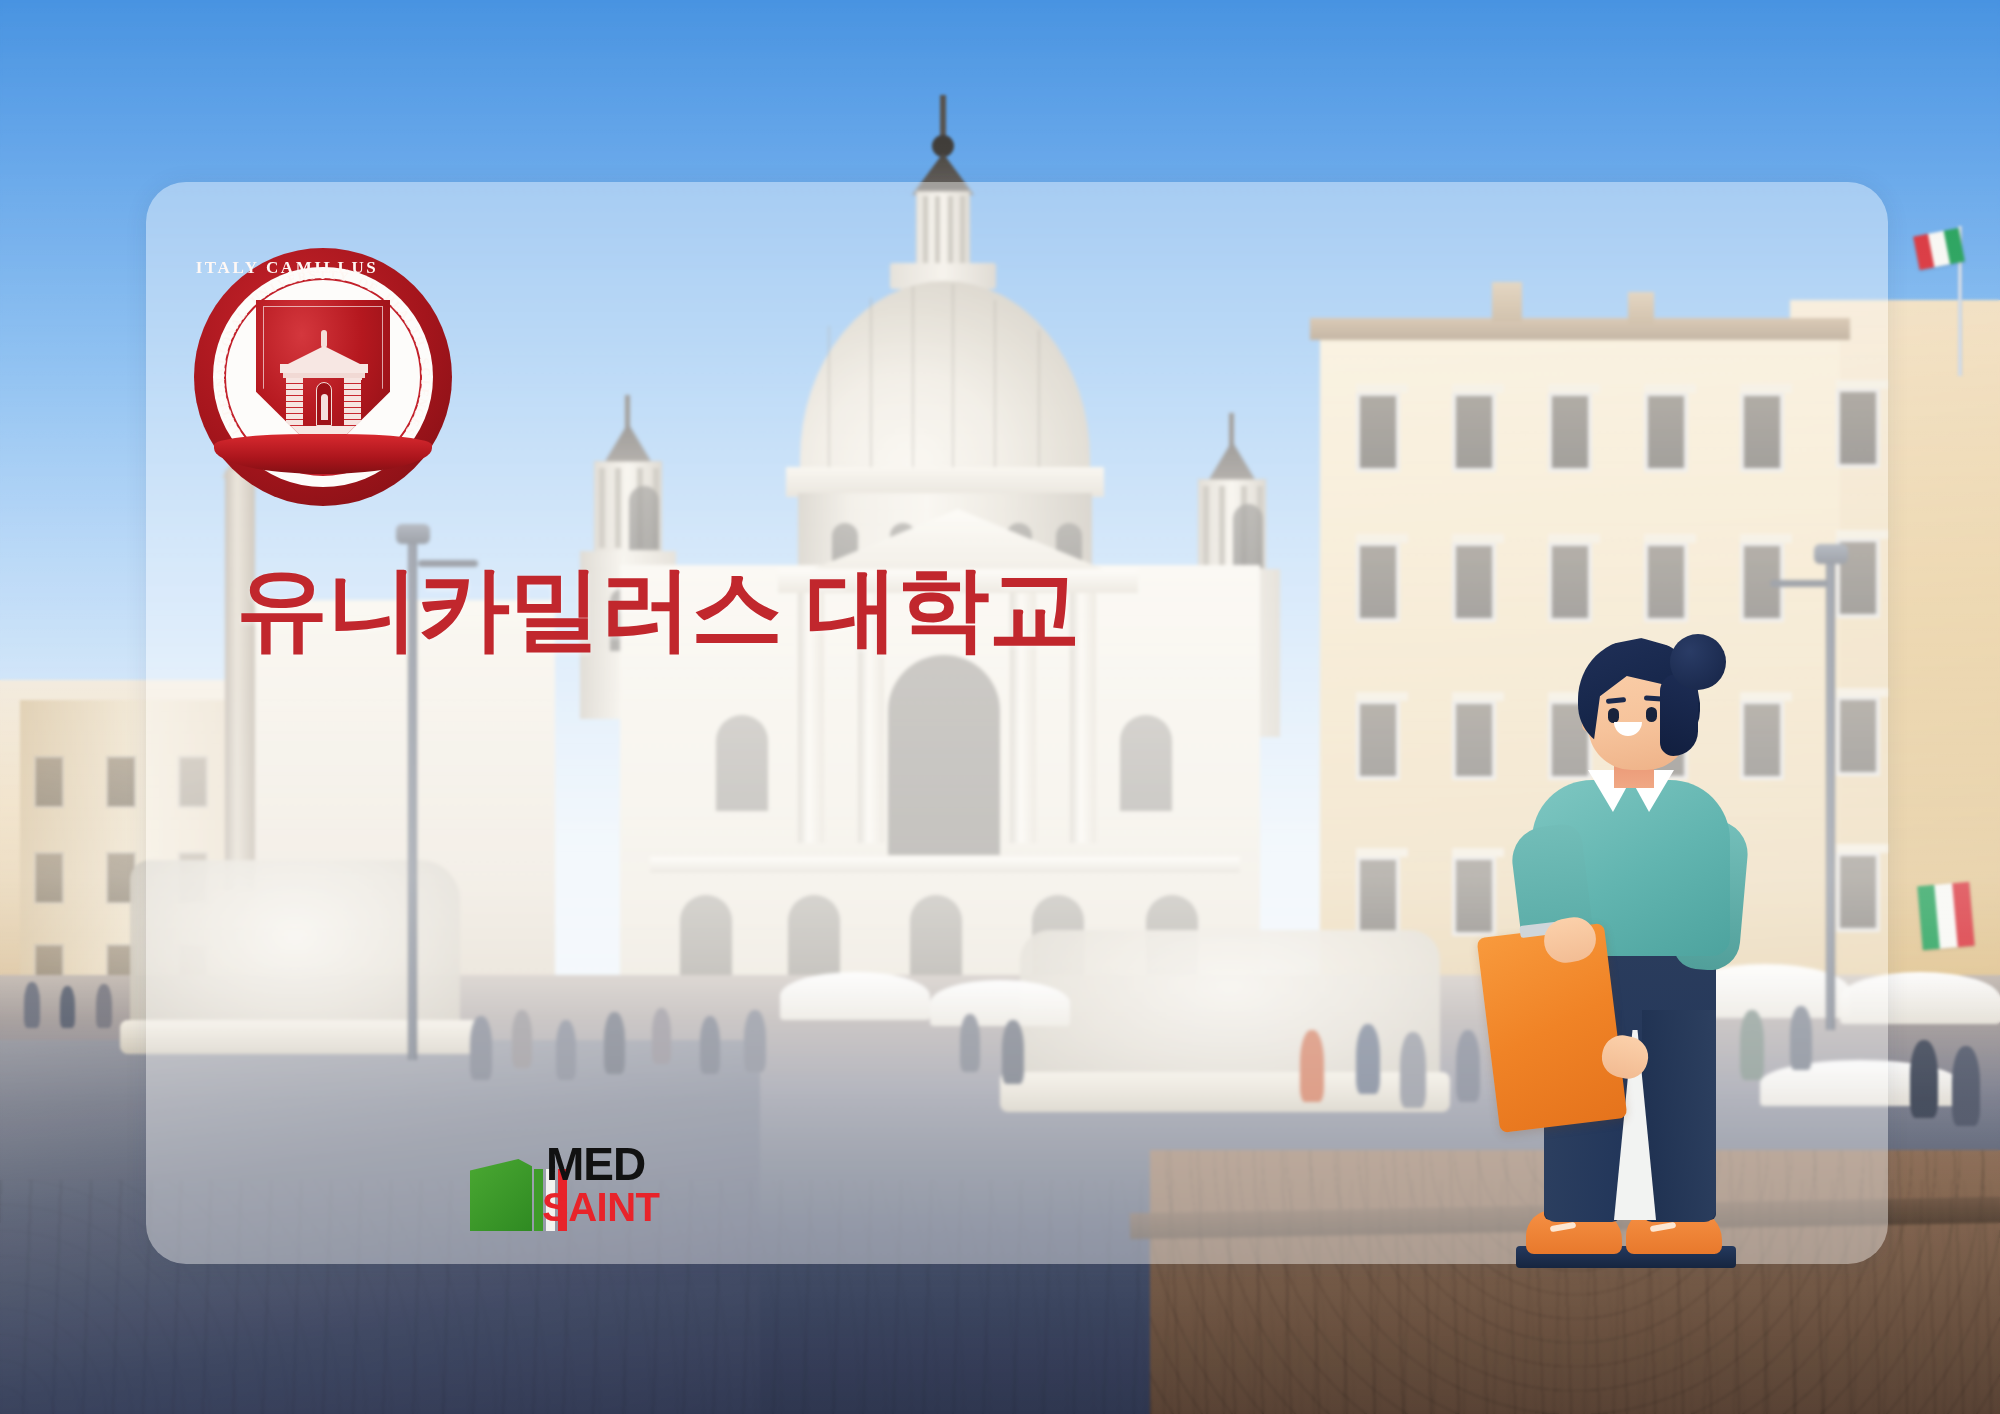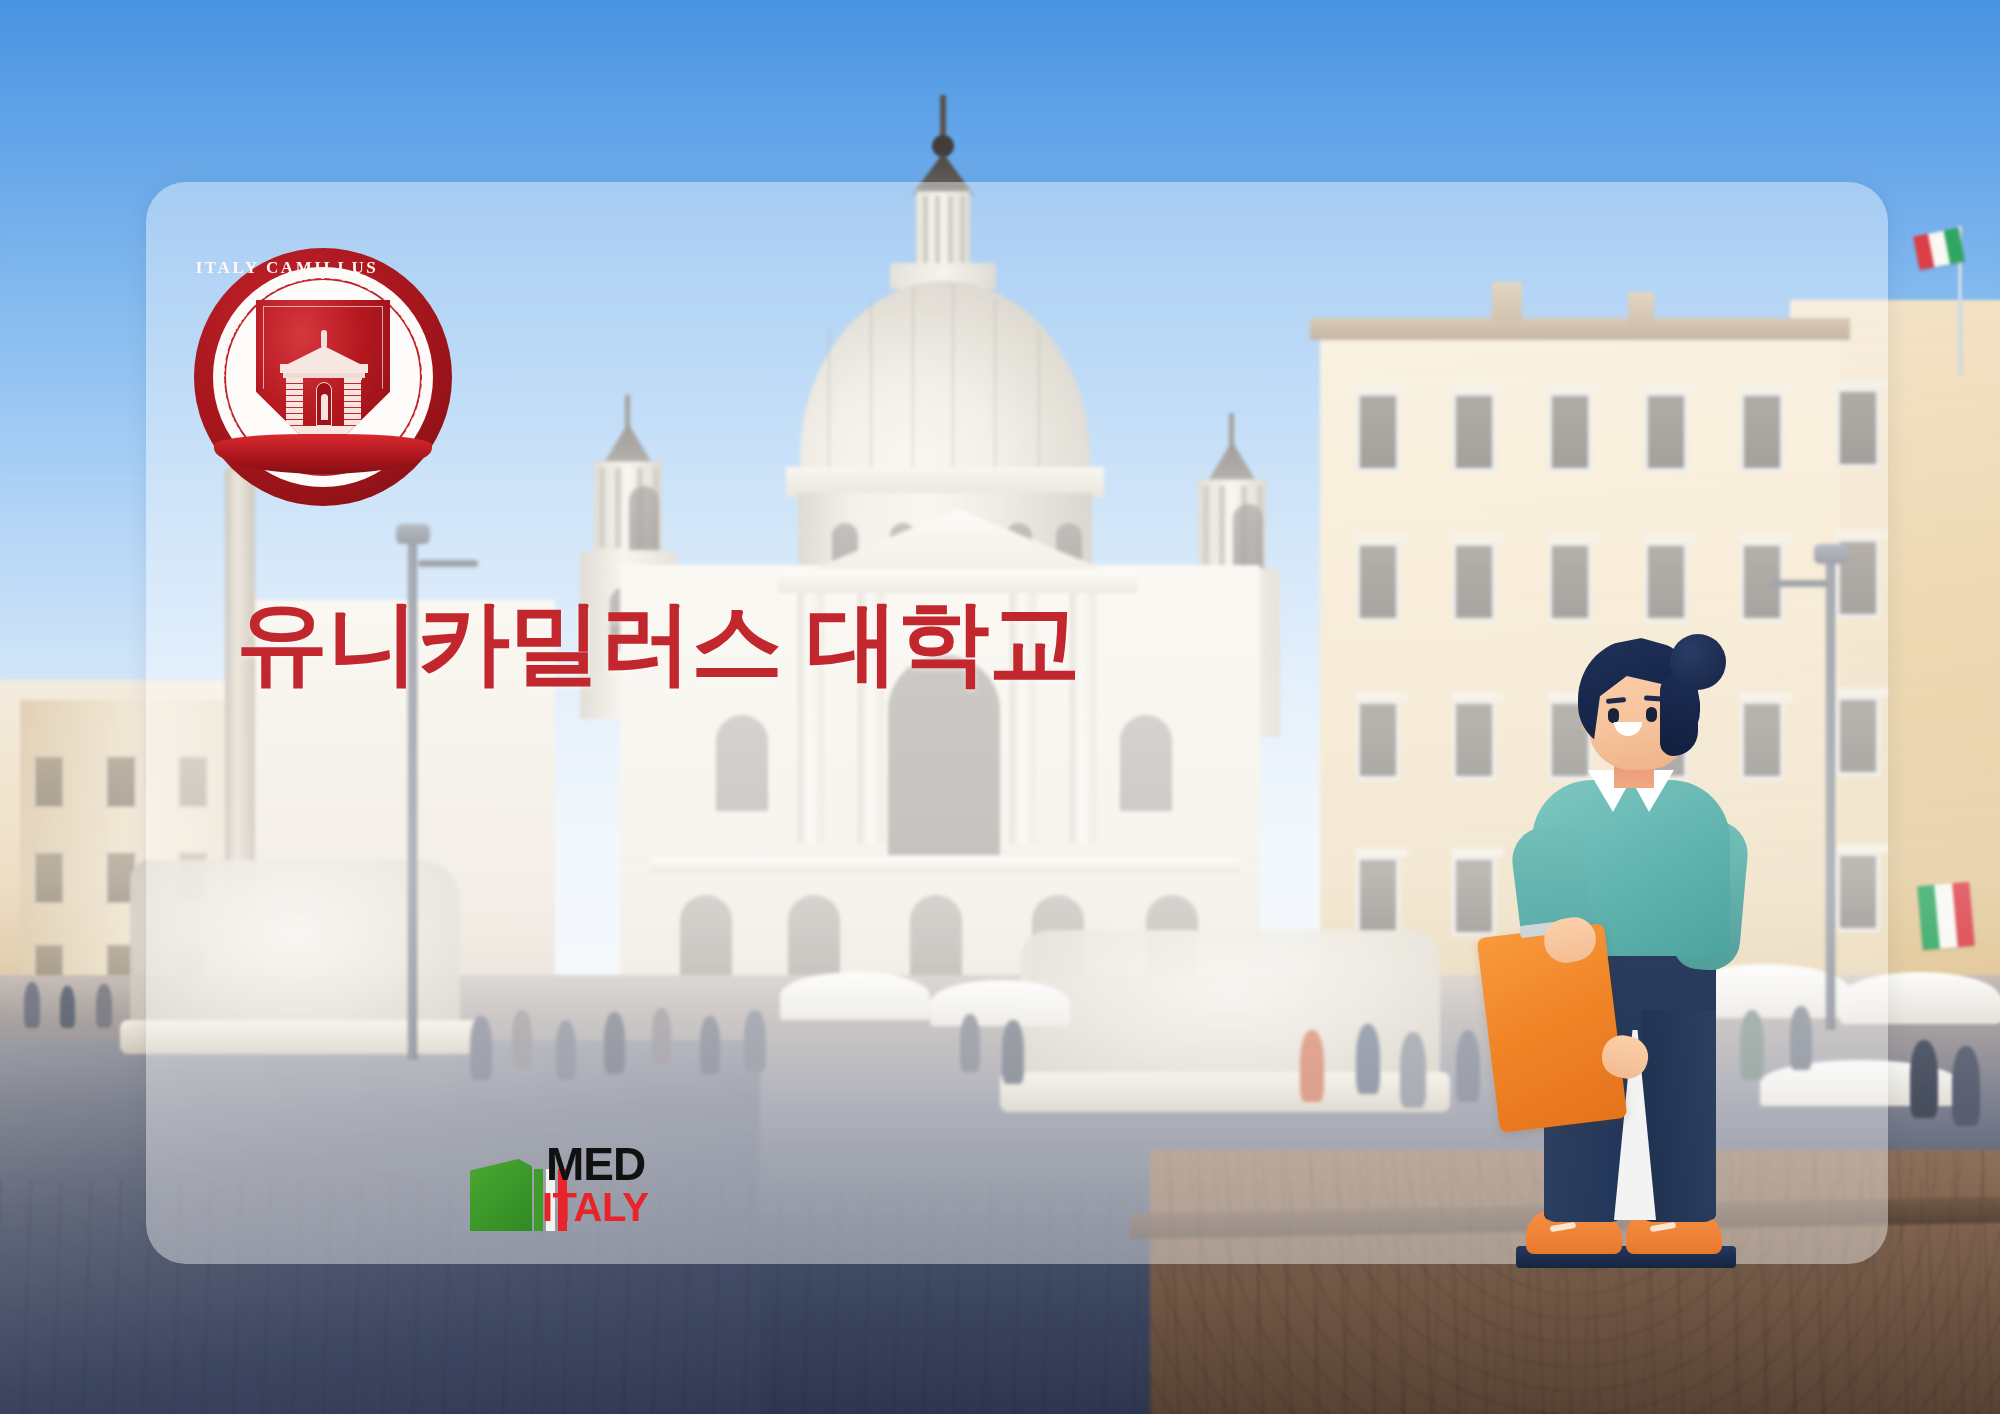--- a/index.html
+++ b/index.html
@@ -200,21 +200,21 @@
      color:#fff7f4; letter-spacing:.2px; }
   .banner2 { position:absolute; left:36px; top:186px; width:218px; height:40px;
      background:linear-gradient(180deg,#d8292f 0%,#ab151c 60%,#830f14 100%);
      border-radius:46% 46% 54% 54% / 30% 30% 70% 70%; }
   .banner2-txt { position:absolute; left:0; top:10px; width:218px; text-align:center;
      font-family:"Liberation Serif", serif; font-size:17px; font-weight:700; color:#fff8f5; letter-spacing:2.6px; }
 
   
   .h-wrap { position:absolute; left:146px; top:560px; width:1250px; }
   .h1 { font-size:92px; font-weight:700; color:#C1272D; letter-spacing:-1px; line-height:1.05;
-        padding-left:90px; text-shadow:0 2px 5px rgba(255,255,255,.45);margin-top:34px; }
+        padding-left:90px; text-shadow:0 2px 5px rgba(255,255,255,.45); }
   .h2 { font-size:92px; font-weight:700; color:#0d0d0d; letter-spacing:-1px; line-height:1.05;
         text-align:right; padding-right:240px; margin-top:36px;
         text-shadow:0 2px 6px rgba(255,255,255,.45); }
 
   
   .footer { position:absolute; left:470px; top:1135px; display:flex; align-items:center; gap:44px; }
   .med-logo { position:relative; width:190px; height:104px; }
   .ml-build { position:absolute; left:0; top:24px; width:62px; height:72px;
      background:linear-gradient(135deg,#4aa832 0%,#2f8a22 100%);
      clip-path:polygon(0 16%,78% 0,100% 10%,100% 100%,0 100%); }
@@ -609,21 +609,21 @@
     <div class="h1">유니카밀러스 대학교</div>
   </div>
 
   <div class="footer">
     <div class="med-logo">
       <div class="ml-build"></div>
       <div class="ml-bar" style="left:64px;background:#3f9c2a;"></div>
       <div class="ml-bar" style="left:76px;background:#f3f3f0;"></div>
       <div class="ml-bar" style="left:88px;background:#e8232a;"></div>
       <div class="ml-med">MED</div>
-      <div class="ml-italy">ITALY</div>
+      <div class="ml-italy">SAINT</div>
     </div>
   </div>
 
   <div class="person">
     <div class="p-plat"></div>
     <div class="p-sock" style="left:48px;"></div>
     <div class="p-sock" style="left:136px;"></div>
     <div class="p-shoe" style="left:16px;">
         <i></i>
       </div>

